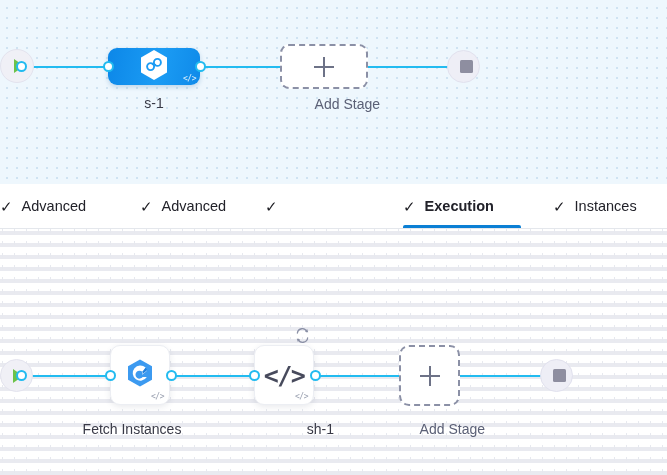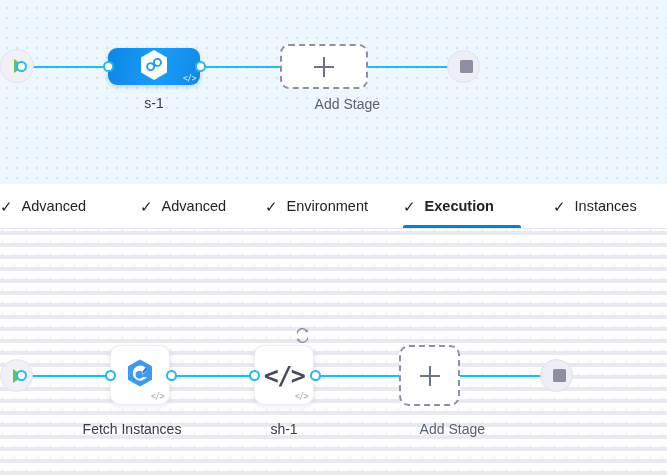--- a/index.html
+++ b/index.html
@@ -186,21 +186,20 @@
       <span class="tab-label">Advanced</span>
 
     </div>
     <div class="tab" style="left:140px; width:92px;">
       <span class="check">✓</span>
       <span class="tab-label">Advanced</span>
 
     </div>
     <div class="tab" style="left:265px; width:125px;">
       <span class="check">✓</span>
-      <span class="tab-label">Environment</span>
 
     </div>
     <div class="tab active" style="left:403px; width:118px;">
       <span class="check">✓</span>
       <span class="tab-label">Execution</span>
       <span class="underline"></span>
     </div>
     <div class="tab" style="left:553px; width:105px;">
       <span class="check">✓</span>
       <span class="tab-label">Instances</span>
@@ -299,21 +298,21 @@
             <path d="M3.6 6.4 A5.2 5.2 0 0 1 13.6 5.1"></path>
             <path d="M14.4 11.6 A5.2 5.2 0 0 1 4.4 12.9"></path>
           </g>
           <path d="M13.9 2.2 L15.1 5.6 L11.7 5.0 Z" fill="#8b90a6"></path>
           <path d="M4.1 15.8 L2.9 12.4 L6.3 13.0 Z" fill="#8b90a6"></path>
         </svg>
       </span>
     </div>
     <div class="dot" style="left:249px; top:141px;"></div>
     <div class="dot" style="left:310px; top:141px;"></div>
-    <div class="node-label" style="left:234px; top:192px; width:100px;">sh-1</div>
+    <div class="node-label" style="left:234px; top:192px; width:100px;text-align:right;">sh-1</div>
 
     <div class="add-box" style="left:399px; top:116px; width:61px; height:61px; border-radius:10px;">
       <span class="plus"></span>
     </div>
     <div class="node-label muted" style="left:375px; top:192px; width:110px;">Add Stage</div>
 
     <div class="dot" style="left:542px; top:141px;"></div>
     <div class="terminal end" style="left:540px; top:130px; width:33px; height:33px;">
       <span class="stop-sq" style="width:13px; height:13px; margin-left:6px;"></span>
     </div>

